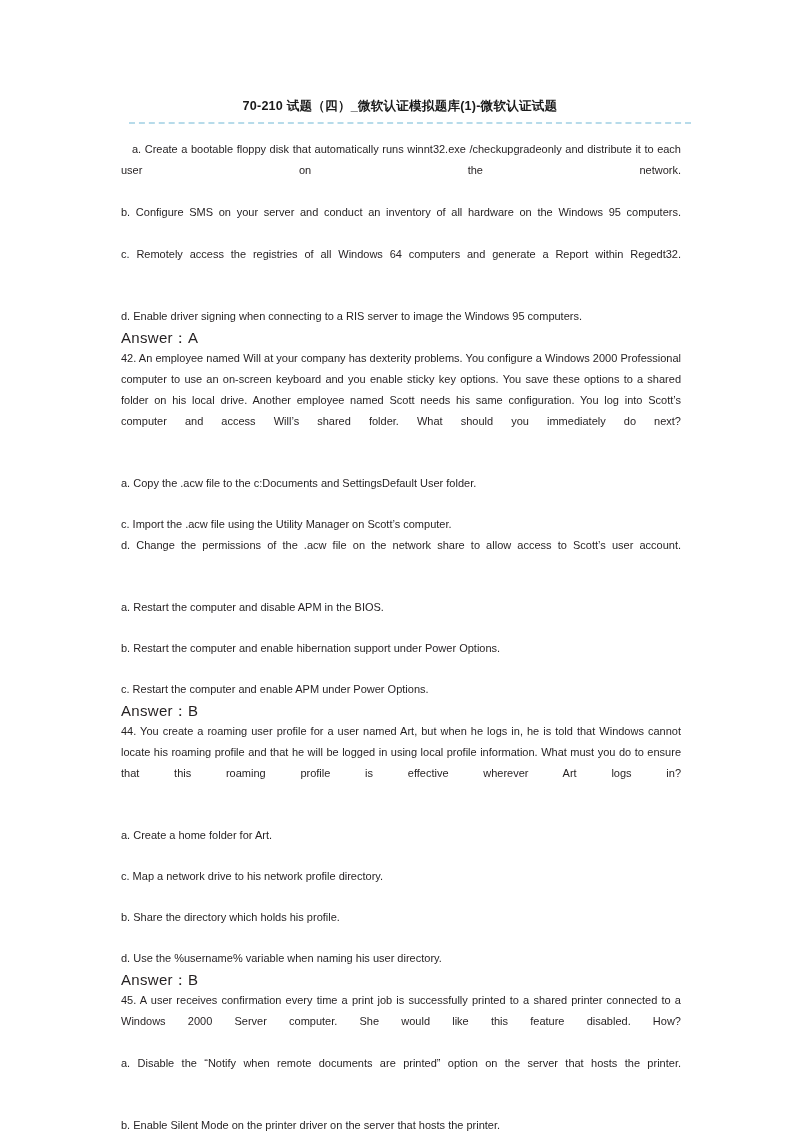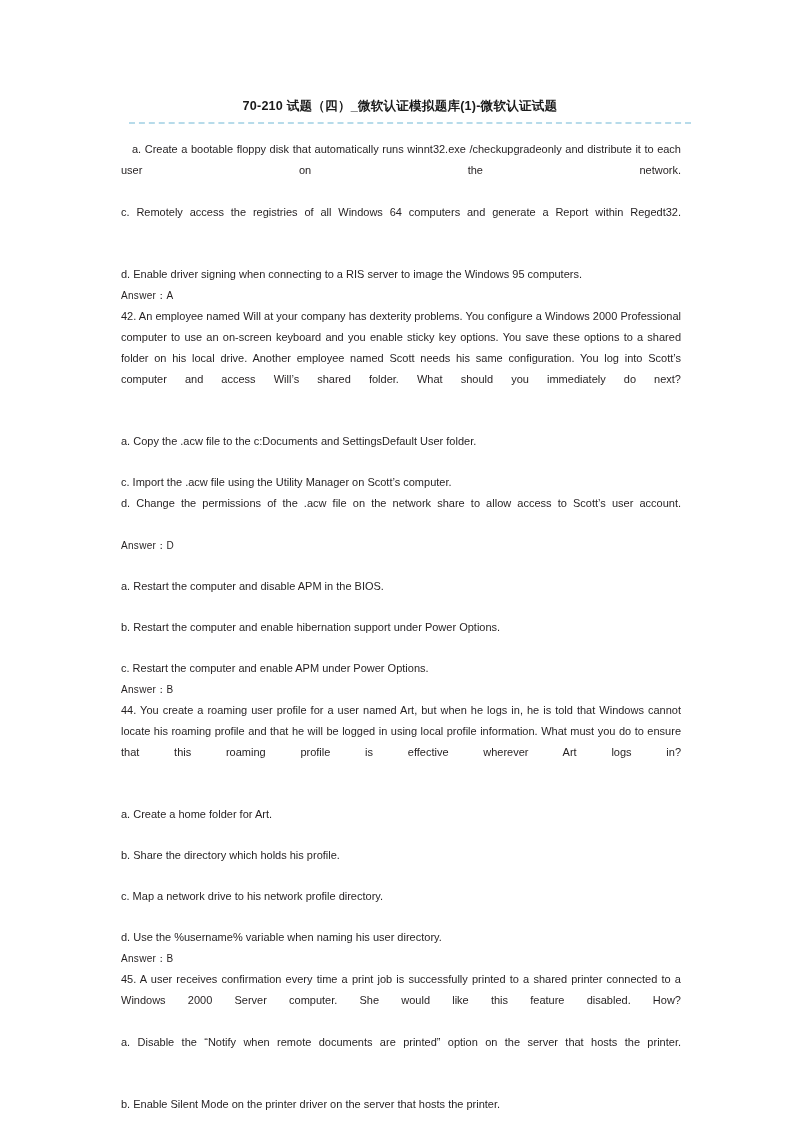--- a/index.html
+++ b/index.html
@@ -75,55 +75,55 @@
     text-align: left;
     margin-top: 20px;
   }
   .para.nojust::after { content: none; display: none; }
 
   .para.indent {
     text-indent: 11px;
   }
 
   .answer {
-    font-size: 10px;
+    font-size: 15px;
     line-height: 21px;
     color: #231f20;
     margin: 0;
     text-align: left;
     letter-spacing: 0.3px;
   }
 </style>
 </head>
 <body>
 
 <div id="page">
 
   <div id="doc-title">70-210 试题（四）_微软认证模拟题库(1)-微软认证试题</div>
 
   <div id="title-divider"></div>
 
   <div id="body-text">
       <p class="para indent">a. Create a bootable floppy disk that automatically runs winnt32.exe /checkupgradeonly and distribute it to each user on the network.</p>
+      <p class="para">b. Configure SMS on your server and conduct an inventory of all hardware on the Windows 95 computers.</p>
       <p class="para">c. Remotely access the registries of all Windows 64 computers and generate a Report within Regedt32.</p>
       <p class="para nojust">d. Enable driver signing when connecting to a RIS server to image the Windows 95 computers.</p>
       <p class="answer">Answer：A</p>
       <p class="para">42. An employee named Will at your company has dexterity problems. You configure a Windows 2000 Professional computer to use an on-screen keyboard and you enable sticky key options. You save these options to a shared folder on his local drive. Another employee named Scott needs his same configuration. You log into Scott’s computer and access Will’s shared folder. What should you immediately do next?</p>
       <p class="para nojust">a. Copy the .acw file to the c:Documents and SettingsDefault User folder.</p>
       <p class="para nojust">c. Import the .acw file using the Utility Manager on Scott’s computer.</p>
       <p class="para">d. Change the permissions of the .acw file on the network share to allow access to Scott’s user account.</p>
-      <p class="answer">Answer：D</p>
       <p class="para nojust">a. Restart the computer and disable APM in the BIOS.</p>
       <p class="para nojust">b. Restart the computer and enable hibernation support under Power Options.</p>
       <p class="para nojust">c. Restart the computer and enable APM under Power Options.</p>
       <p class="answer">Answer：B</p>
       <p class="para">44. You create a roaming user profile for a user named Art, but when he logs in, he is told that Windows cannot locate his roaming profile and that he will be logged in using local profile information. What must you do to ensure that this roaming profile is effective wherever Art logs in?</p>
       <p class="para nojust">a. Create a home folder for Art.</p>
+      <p class="para nojust">c. Map a network drive to his network profile directory.</p>
       <p class="para nojust">b. Share the directory which holds his profile.</p>
-      <p class="para nojust">c. Map a network drive to his network profile directory.</p>
       <p class="para nojust">d. Use the %username% variable when naming his user directory.</p>
       <p class="answer">Answer：B</p>
       <p class="para">45. A user receives confirmation every time a print job is successfully printed to a shared printer connected to a Windows 2000 Server computer. She would like this feature disabled. How?</p>
       <p class="para">a. Disable the “Notify when remote documents are printed” option on the server that hosts the printer.</p>
       <p class="para nojust">b. Enable Silent Mode on the printer driver on the server that hosts the printer.</p>
     </div>
 
 </div>
 
 </body></html>

